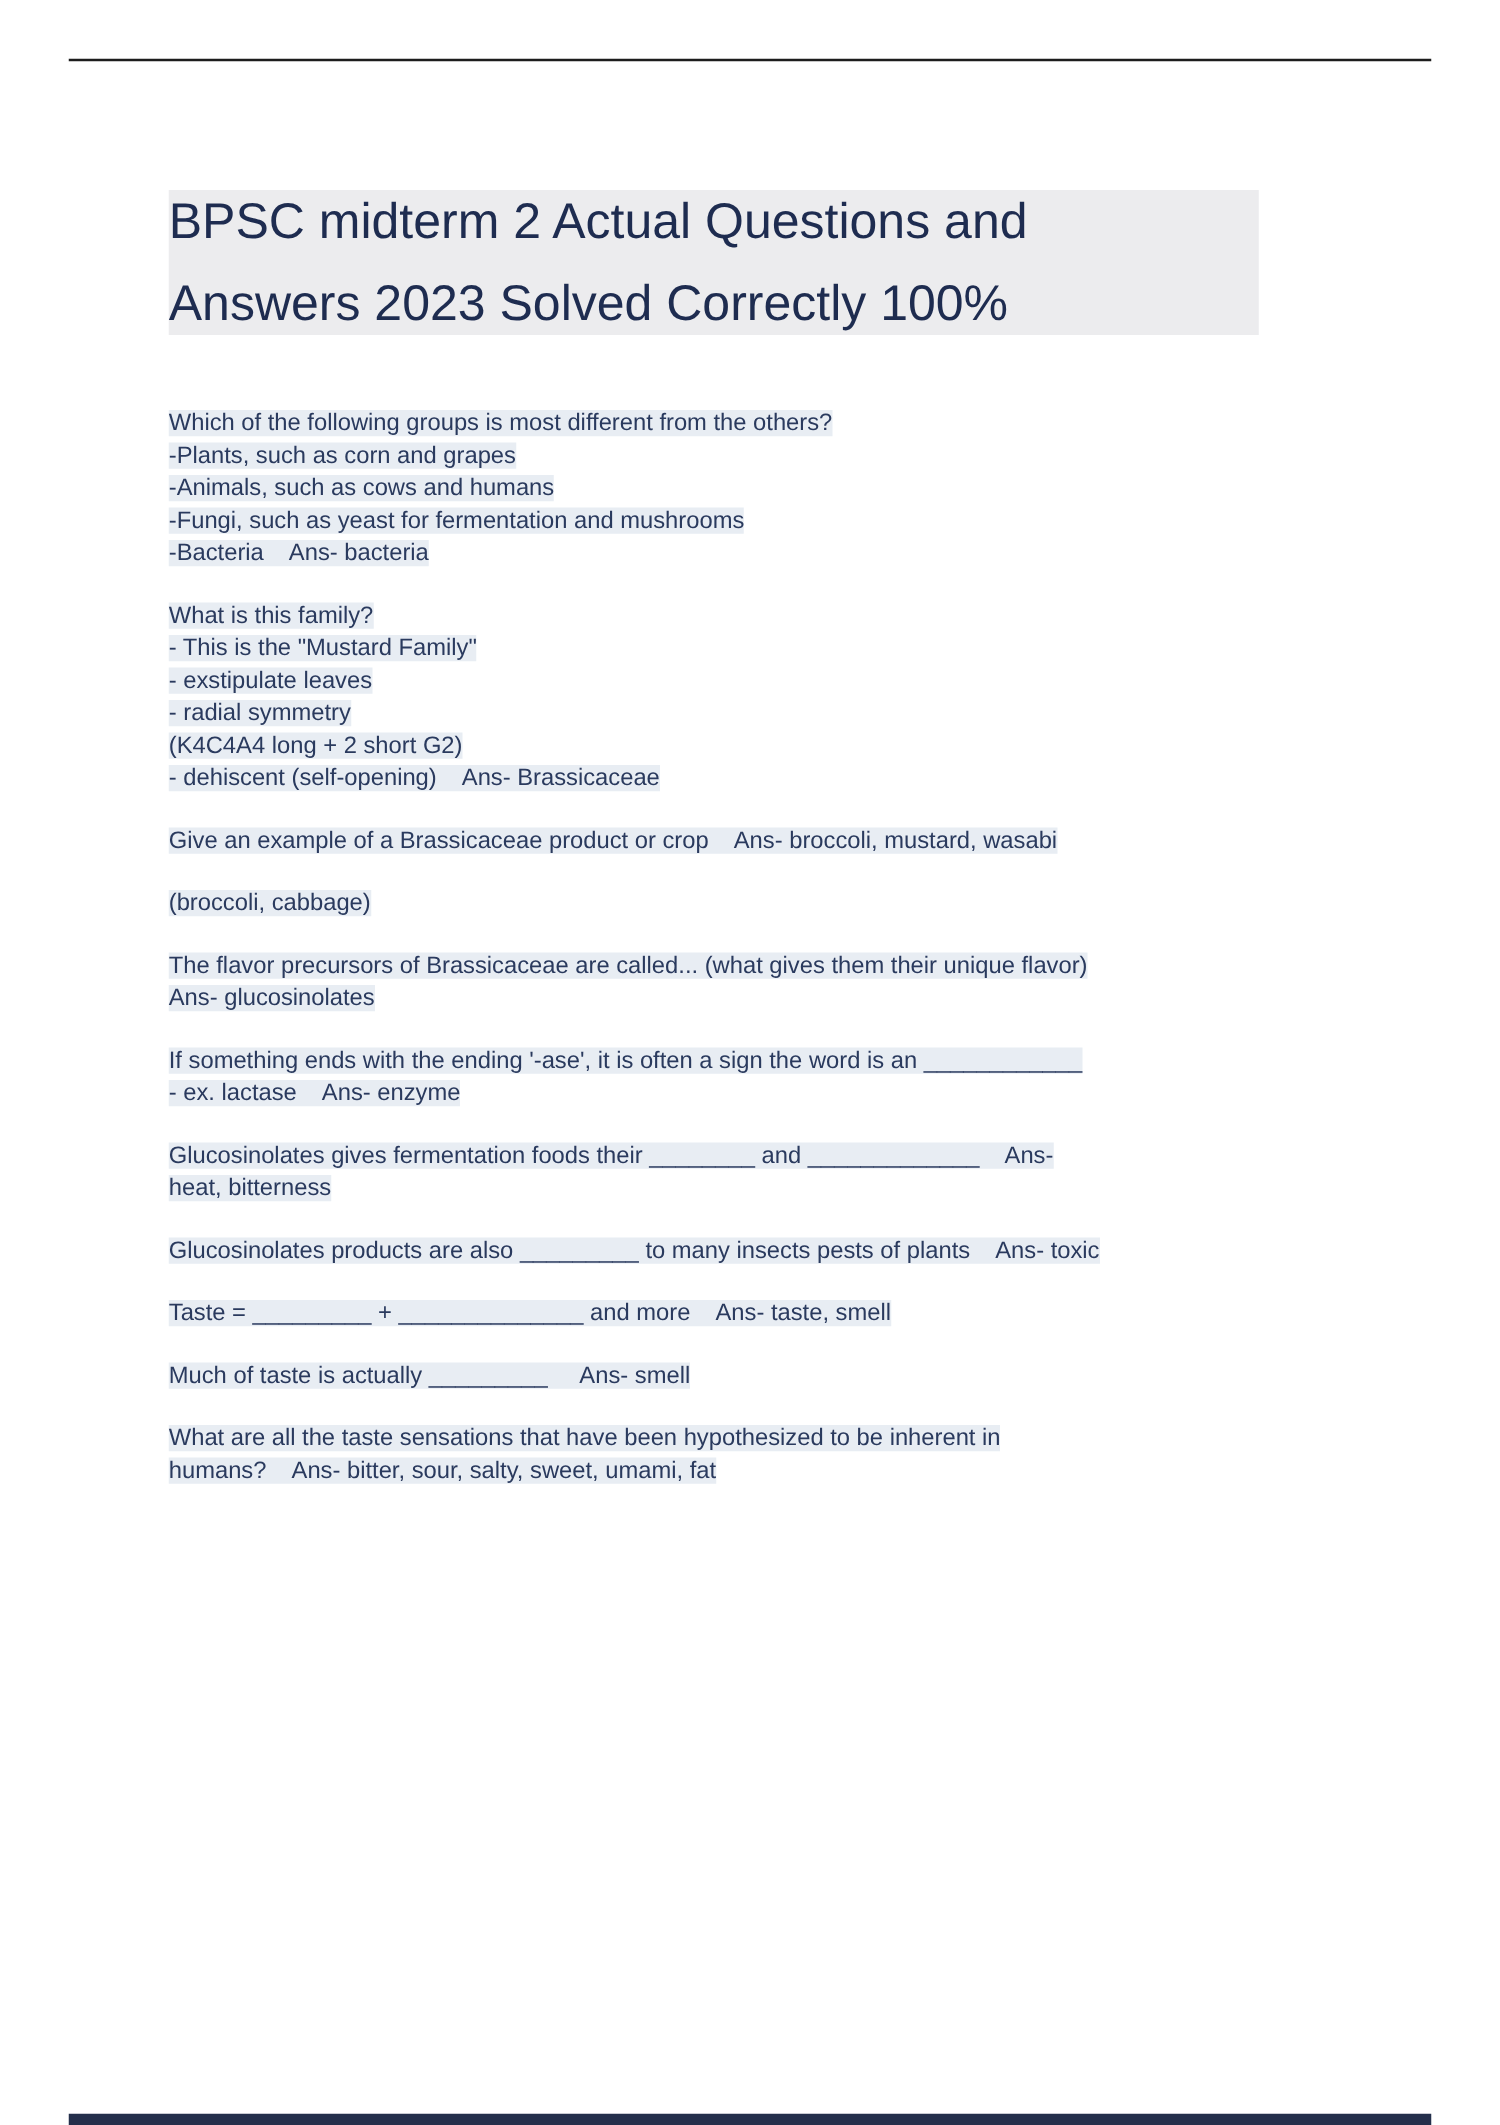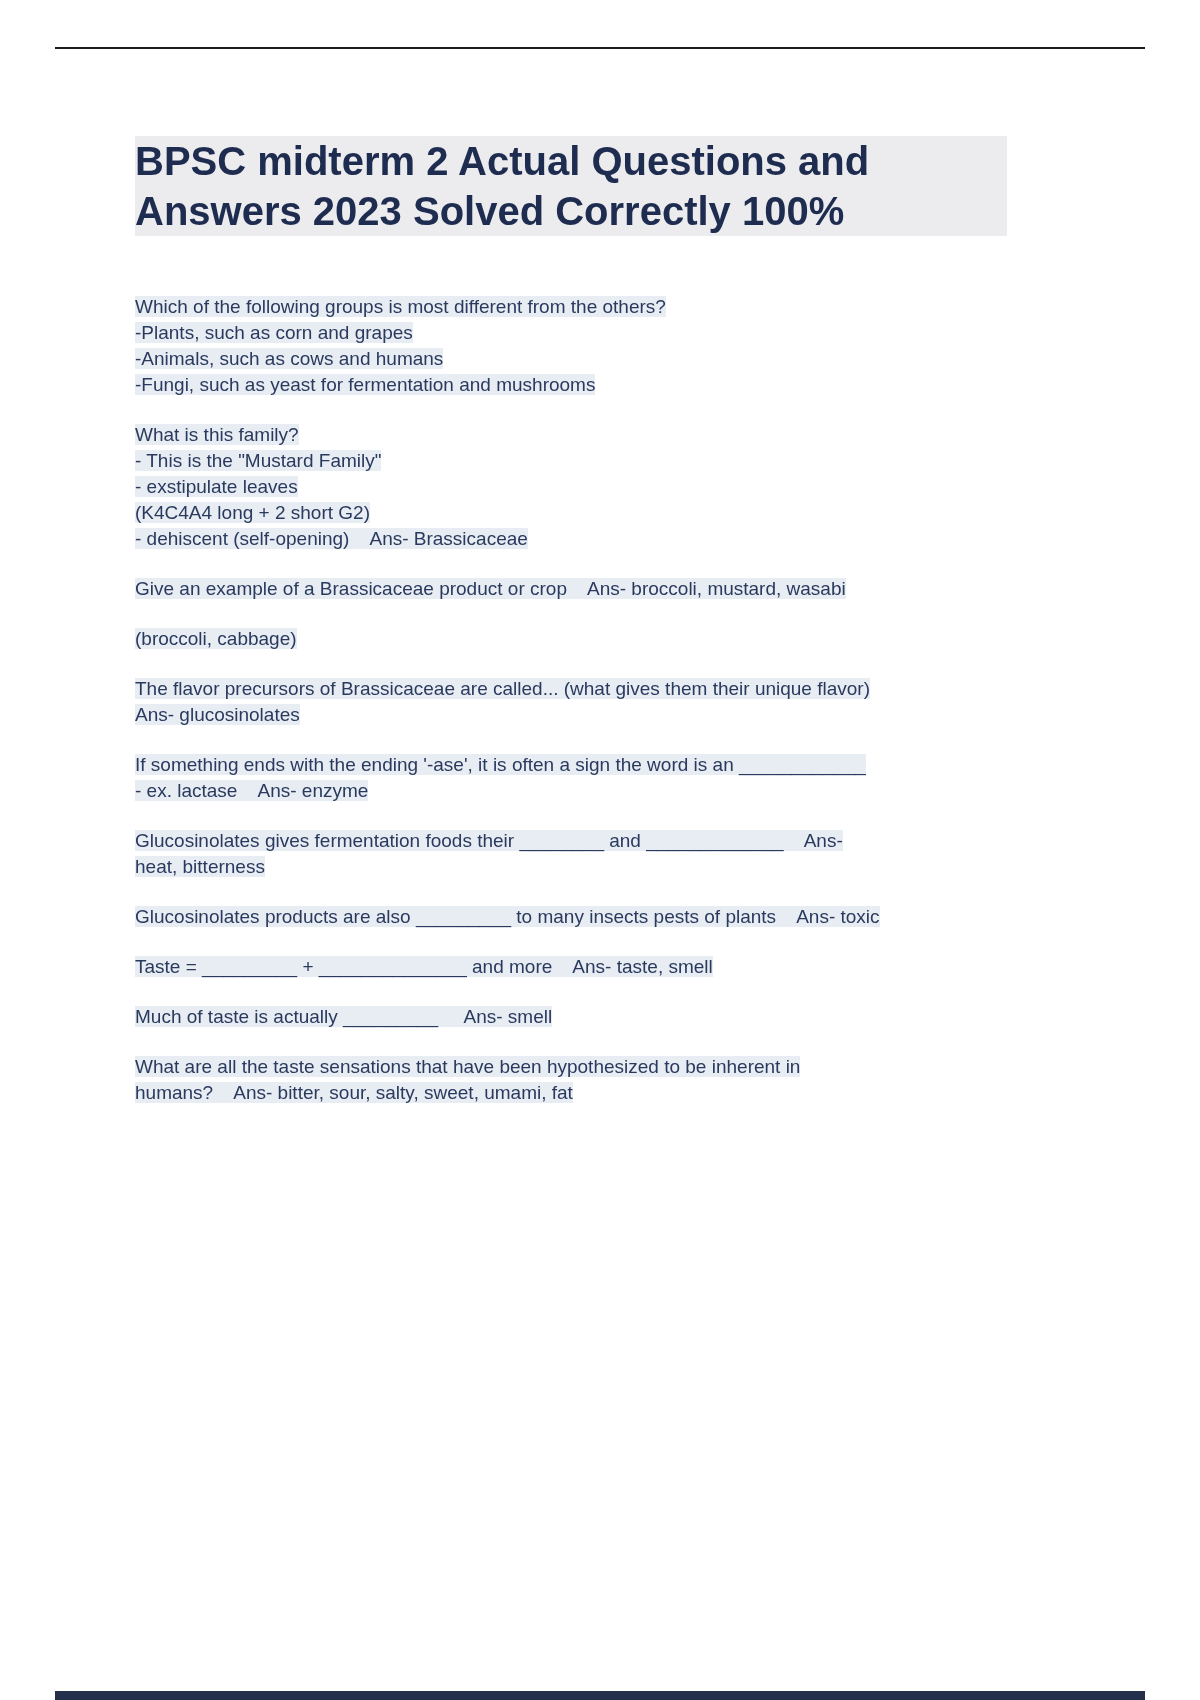--- a/index.html
+++ b/index.html
@@ -33,24 +33,25 @@
     top: 136px;
     width: 900px;
   }
   .title-box {
     width: 872px;
     background: #ececee;
     margin-bottom: 58px;
   }
   .title-line {
     font-size: 40px;
-    font-weight: bold;
+    font-weight: normal;
     color: #1e2c50;
     line-height: 50px;
     white-space: pre;
+    margin-top: 16px;
   }
   .qa-item {
     margin: 0 0 24px 0;
   }
   .qa-line {
     font-size: 19px;
     line-height: 26px;
     color: #2a3a5e;
     min-height: 26px;
   }
@@ -79,25 +80,27 @@
       <div class="title-line">BPSC midterm 2 Actual Questions and</div>
       <div class="title-line">Answers 2023 Solved Correctly 100%</div>
     </div>
 
     <div>
         <div class="qa-item">
           <div class="qa-line"><span class="hl">Which of the following groups is most different from the others?</span></div>
           <div class="qa-line"><span class="hl">-Plants, such as corn and grapes</span></div>
           <div class="qa-line"><span class="hl">-Animals, such as cows and humans</span></div>
           <div class="qa-line"><span class="hl">-Fungi, such as yeast for fermentation and mushrooms</span></div>
+          <div class="qa-line"><span class="hl">-Bacteria    Ans- bacteria</span></div>
         </div>
         <div class="qa-item">
           <div class="qa-line"><span class="hl">What is this family?</span></div>
           <div class="qa-line"><span class="hl">- This is the "Mustard Family"</span></div>
           <div class="qa-line"><span class="hl">- exstipulate leaves</span></div>
+          <div class="qa-line"><span class="hl">- radial symmetry</span></div>
           <div class="qa-line"><span class="hl">(K4C4A4 long + 2 short G2)</span></div>
           <div class="qa-line"><span class="hl">- dehiscent (self-opening)    Ans- Brassicaceae</span></div>
         </div>
         <div class="qa-item">
           <div class="qa-line"><span class="hl">Give an example of a Brassicaceae product or crop    Ans- broccoli, mustard, wasabi</span></div>
         </div>
         <div class="qa-item">
           <div class="qa-line"><span class="hl">(broccoli, cabbage)</span></div>
         </div>
         <div class="qa-item">

